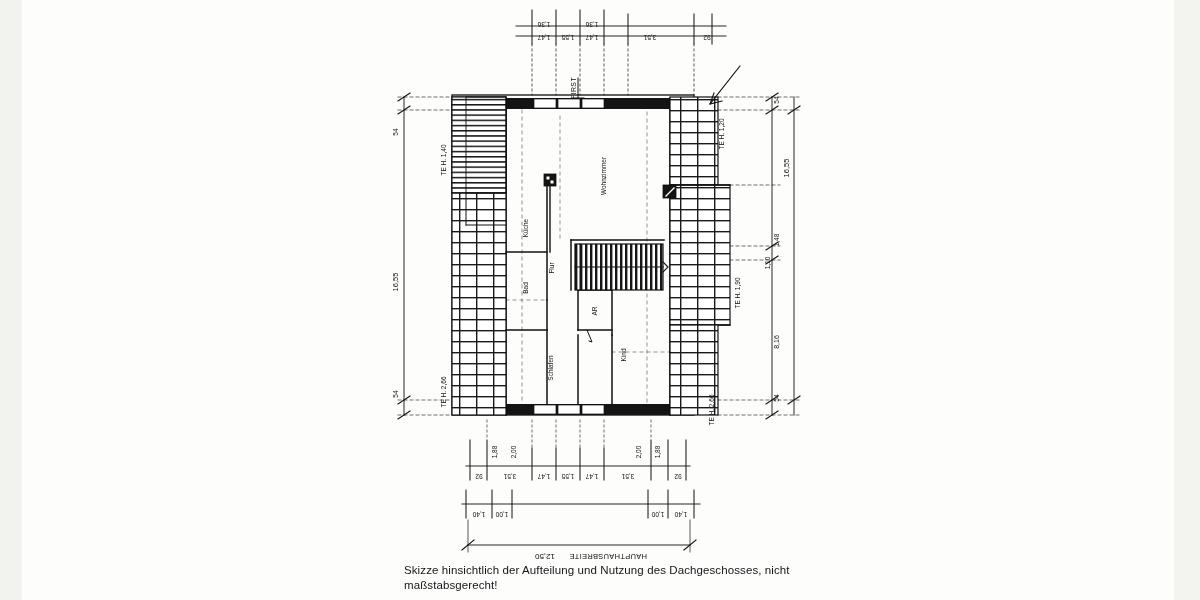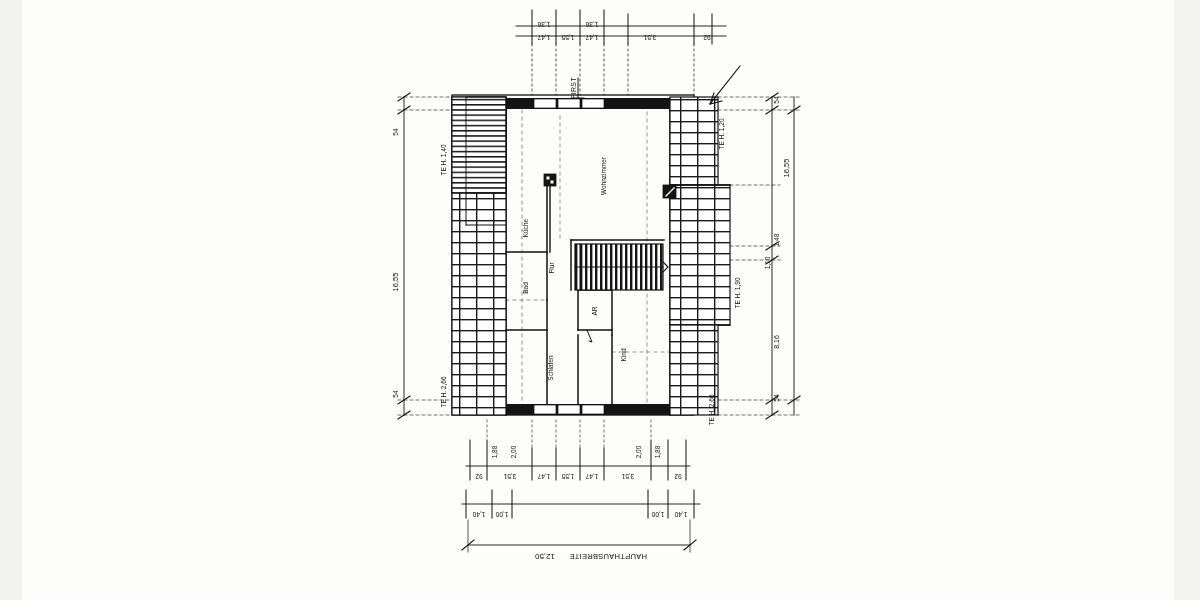--- a/index.html
+++ b/index.html
@@ -339,14 +339,18 @@
     <text x="502" y="512" font-size="6.5" text-anchor="middle" transform="rotate(180 502 512)">1,00</text>
     <text x="658" y="512" font-size="6.5" text-anchor="middle" transform="rotate(180 658 512)">1,00</text>
     <text x="681" y="512" font-size="6.5" text-anchor="middle" transform="rotate(180 681 512)">1,40</text>
 
     <text x="545" y="554" font-size="8" text-anchor="middle" transform="rotate(180 545 554)">12,50</text>
     <text x="608" y="554" font-size="7.5" text-anchor="middle" transform="rotate(180 608 554)" letter-spacing="0.3">HAUPTHAUSBREITE</text>
 
   </g>
 </svg>
 
-
+<div class="cap">
+  <div>Skizze hinsichtlich der Aufteilung und Nutzung des Dachgeschosses, nicht</div>
+  <div>maßstabsgerecht!</div>
 </div>
 
+</div>
+
 </body></html>

